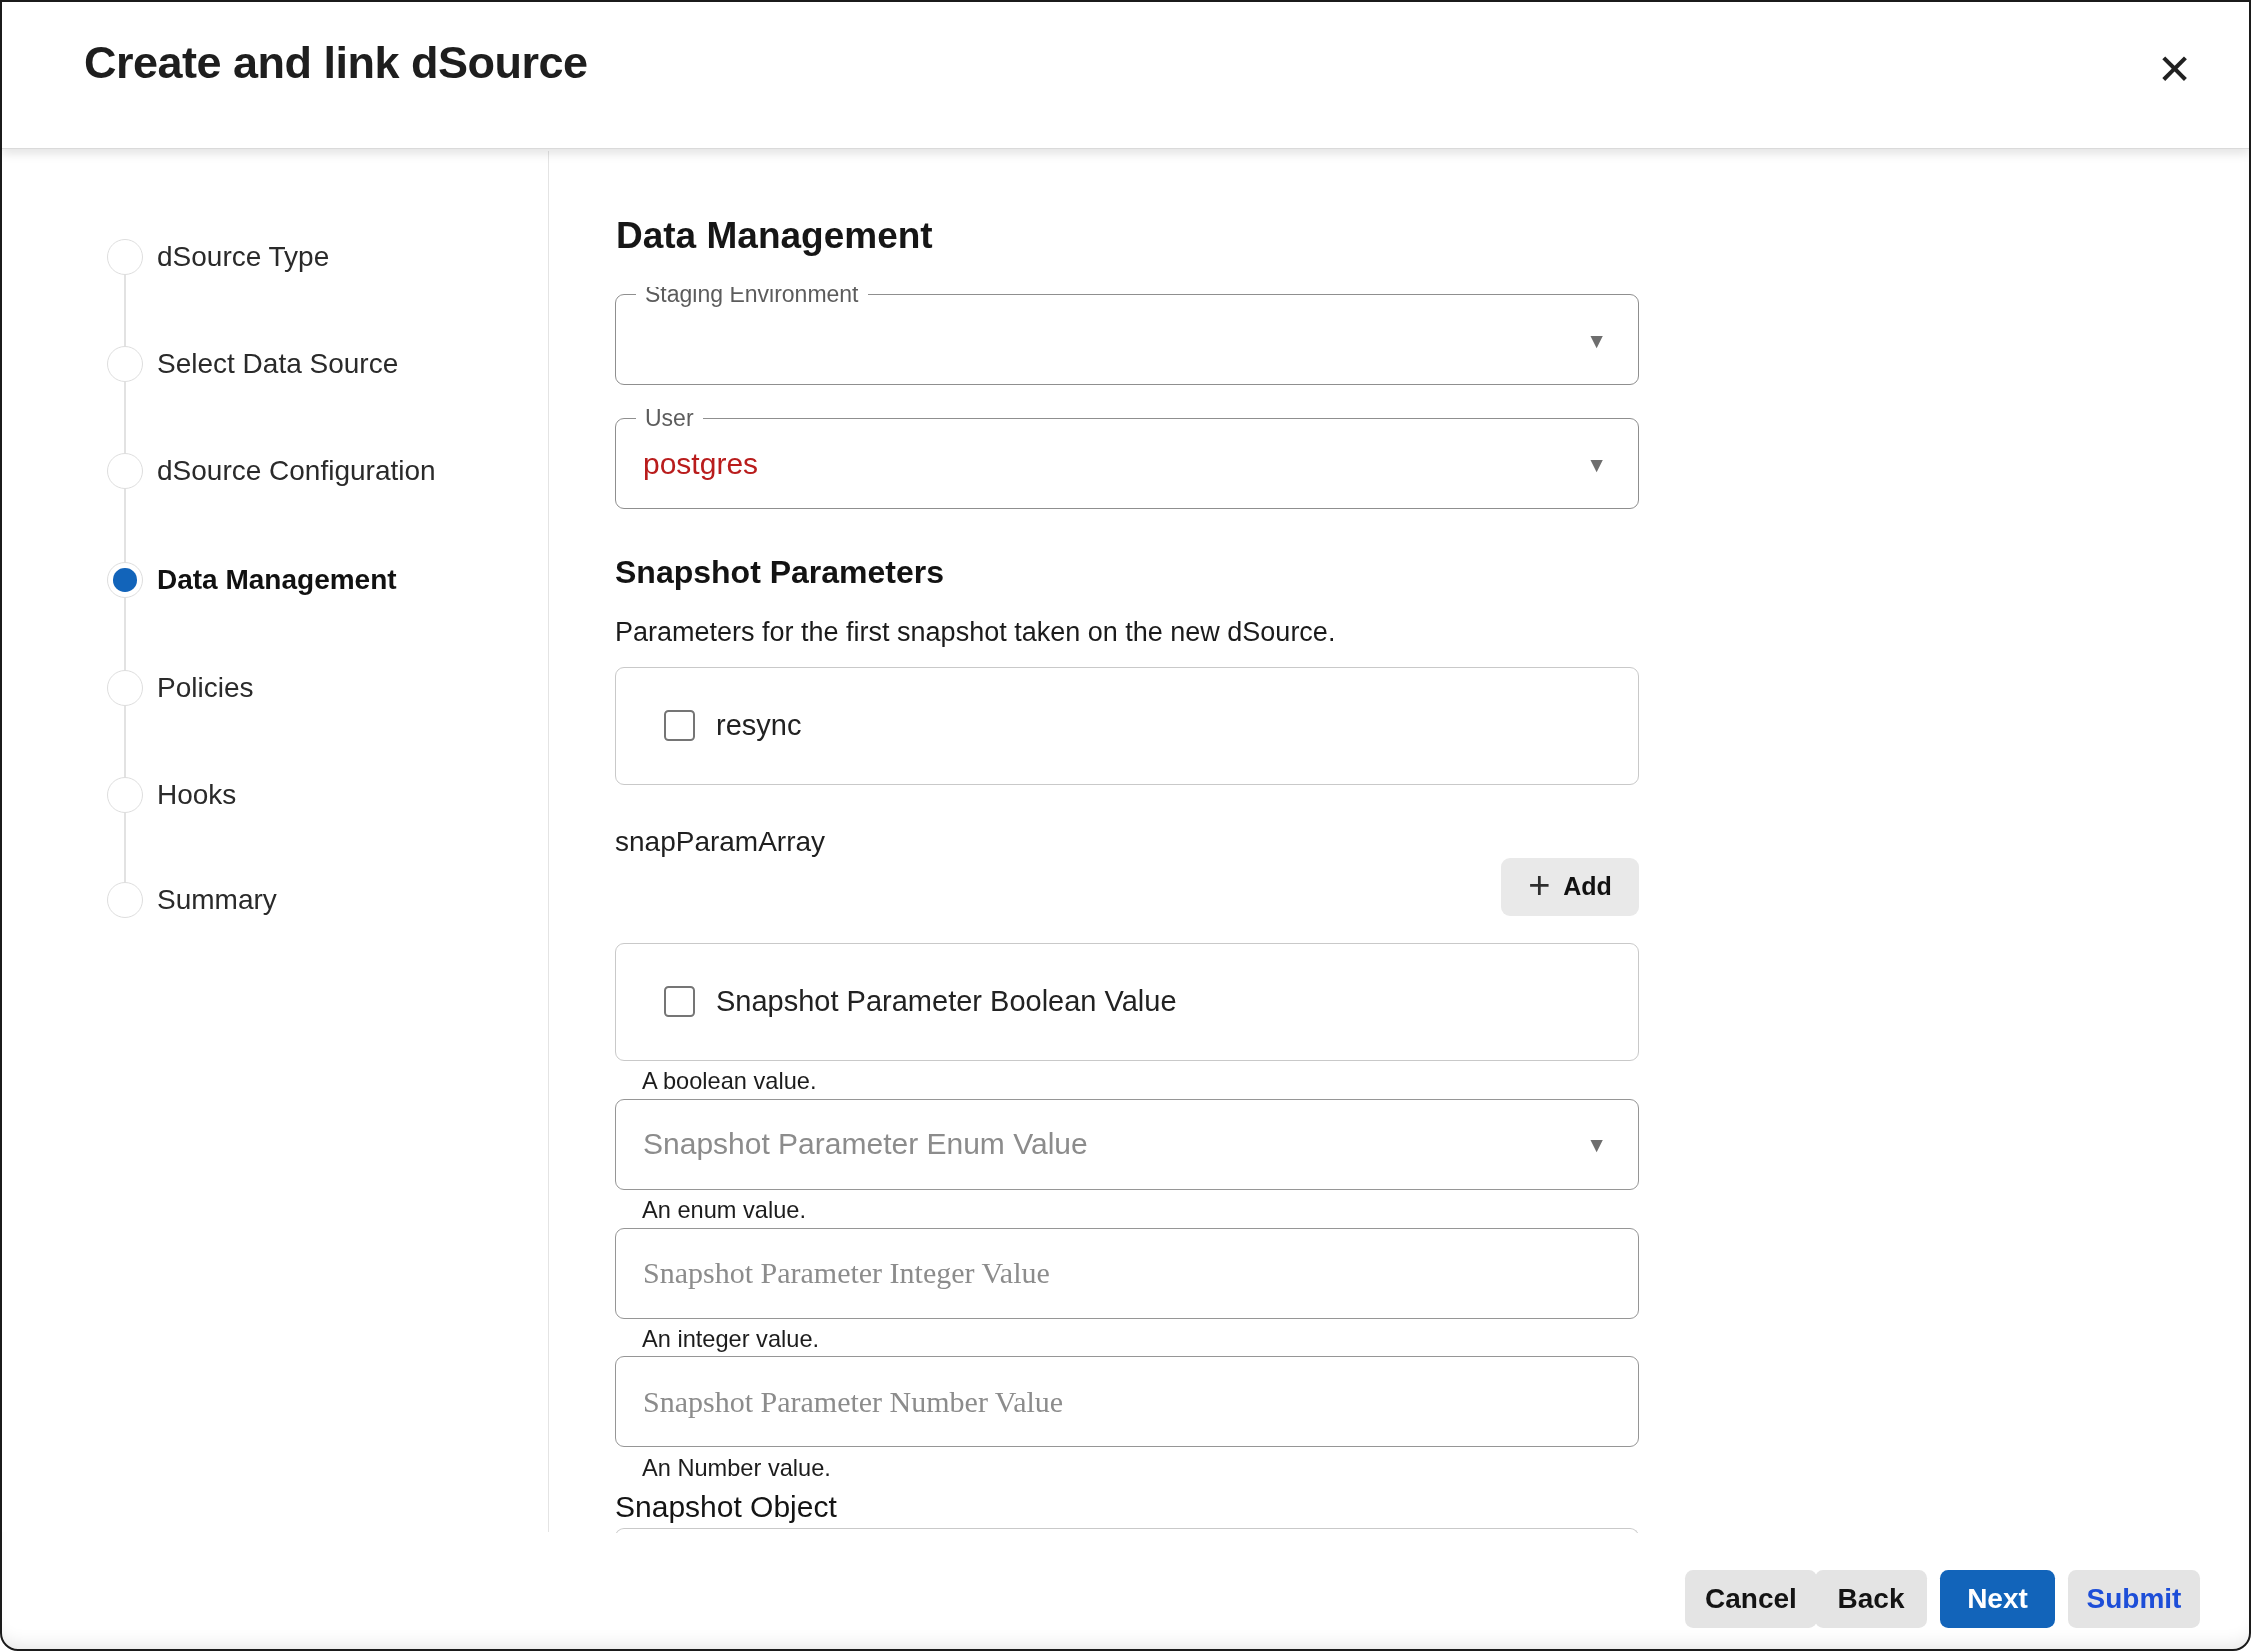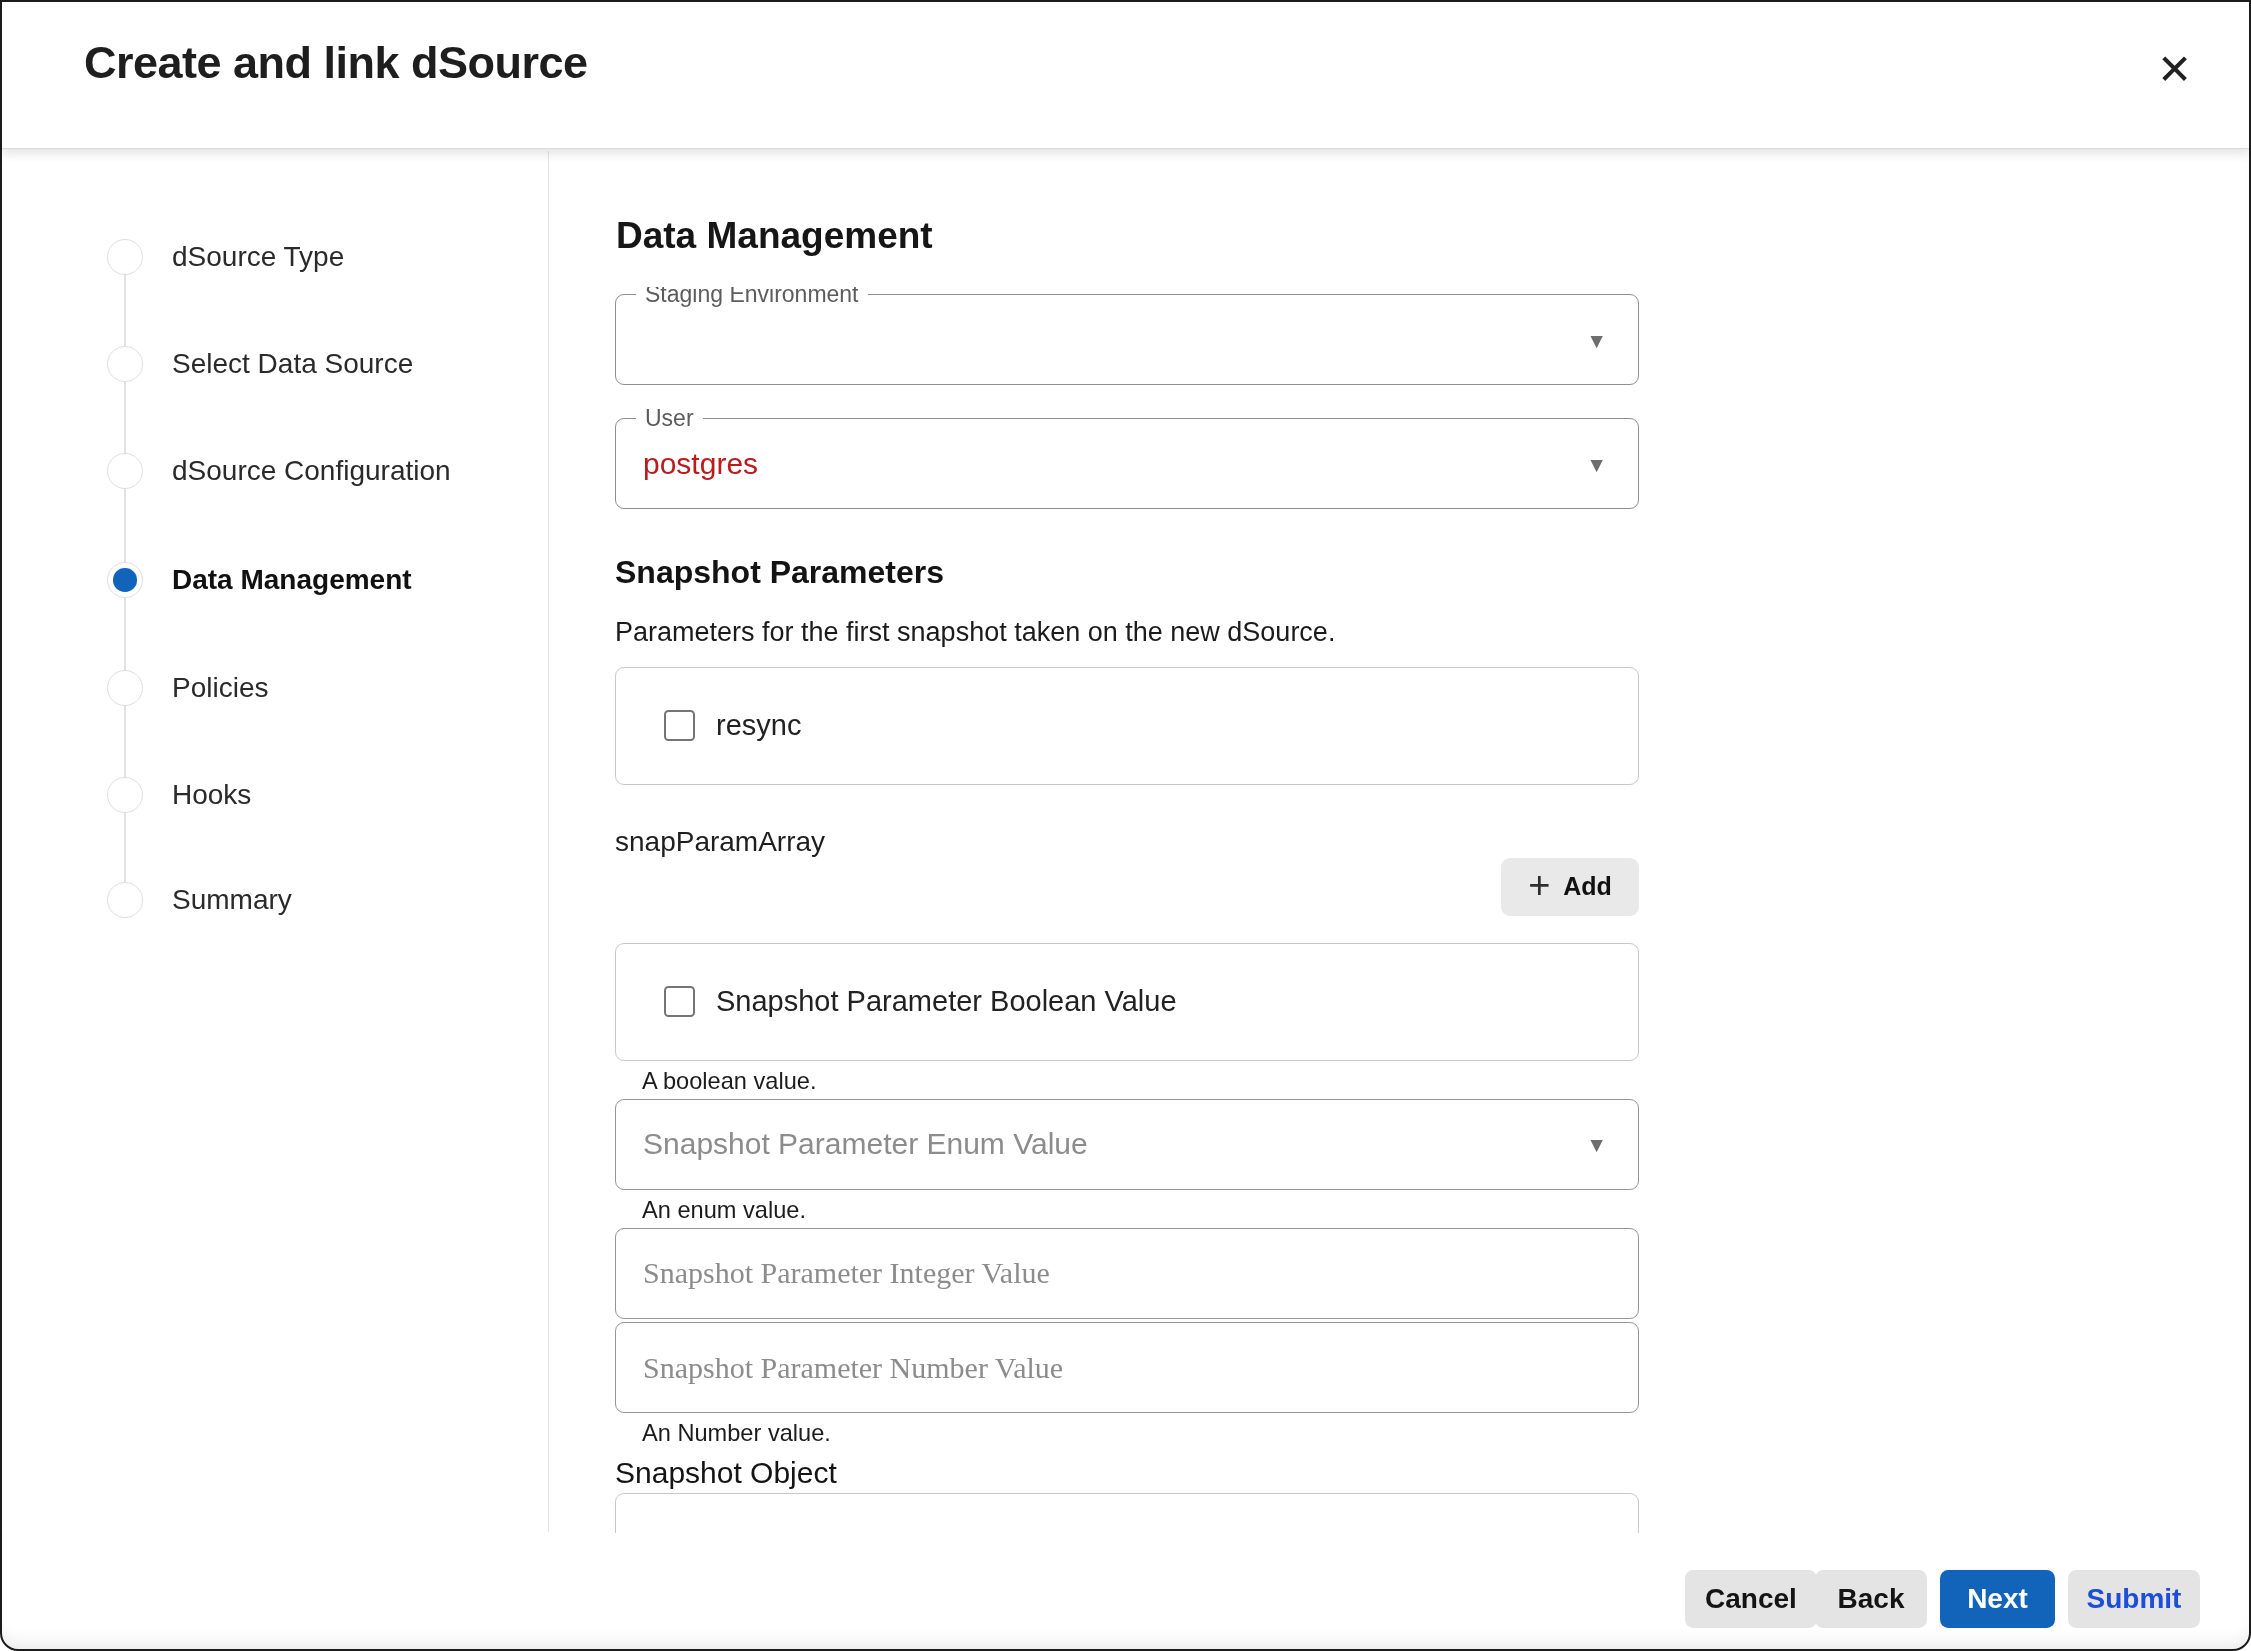--- a/index.html
+++ b/index.html
@@ -47,21 +47,21 @@
   }
   .step { position: absolute; left: 0; right: 0; height: 44px; display: flex; align-items: center; cursor: pointer; }
   .step .circle {
     position: absolute; left: 105px;
     width: 36px; height: 36px; border-radius: 50%;
     background: #fff; border: 1.8px solid #dedede;
     display: flex; align-items: center; justify-content: center;
   }
   .step .circle .dot { width: 23.6px; height: 23.6px; border-radius: 50%; background: transparent; }
   .step.active .circle .dot { background: #1264ba; }
-  .step .slabel { position: absolute; left: 170px; font-size: 28px; color: #2a2a2a; white-space: nowrap; }
+  .step .slabel { position: absolute; left: 155px; font-size: 28px; color: #2a2a2a; white-space: nowrap; }
   .step.active .slabel { font-weight: bold; color: #111; }
 
   
   .main-heading {
     position: absolute; left: 614px; top: 213px;
     font-size: 37px; font-weight: bold; color: #161616; z-index: 2;
   }
   .viewport {
     position: absolute; left: 547px; top: 285px; width: 1704px; height: 1246px;
     overflow: hidden; padding-left: 66px;
@@ -253,20 +253,21 @@
       </div>
       <div class="helper">A boolean value.</div>
 
       <div class="sfield">
         <span class="placeholder">Snapshot Parameter Enum Value</span>
         <span class="caret">▼</span>
       </div>
       <div class="helper">An enum value.</div>
 
       <input class="tfield" type="text" placeholder="Snapshot Parameter Integer Value" style="">
+      <div class="helper">An integer value.</div>
 
       <input class="tfield" type="text" placeholder="Snapshot Parameter Number Value" style="">
       <div class="helper">An Number value.</div>
 
       <div class="obj-label">Snapshot Object</div>
       <div class="obox-partial"></div>
 
     </div>
   </div>
 

